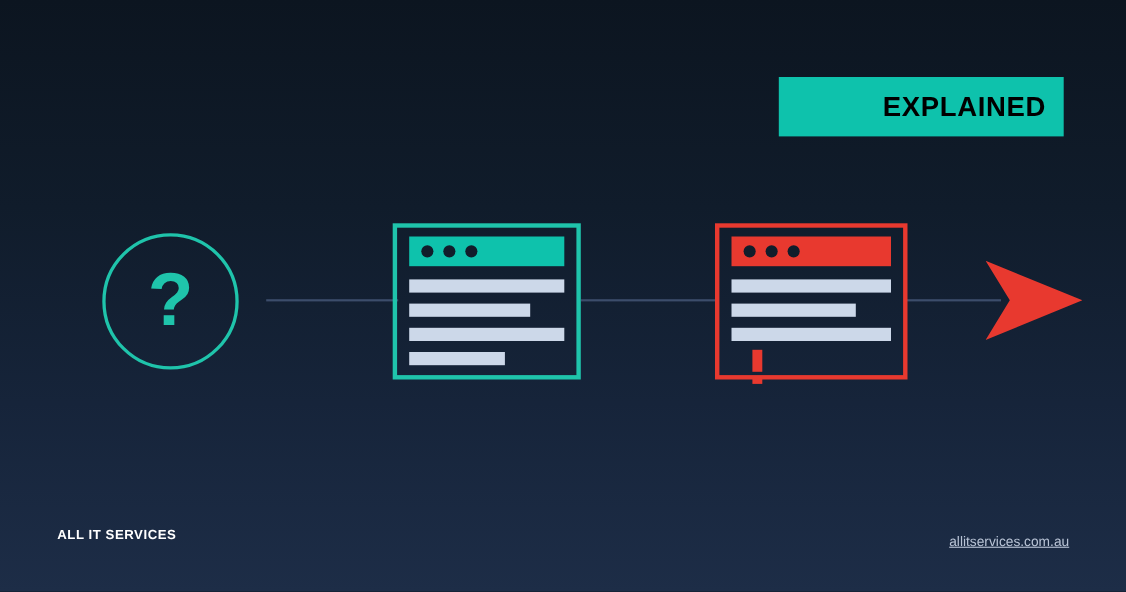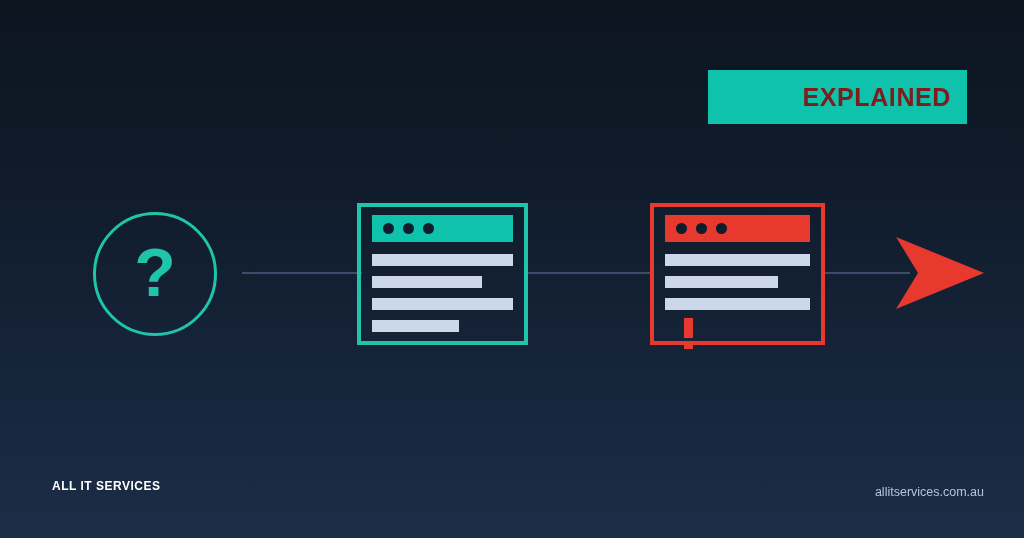--- a/index.html
+++ b/index.html
@@ -27,21 +27,21 @@
     display: flex;
     align-items: center;
     justify-content: flex-end;
     box-sizing: border-box;
     padding-right: 16px;
   }
   #explained-badge .badge-text {
     font-size: 25px;
     font-weight: bold;
     letter-spacing: 0.6px;
-    color: #7f1d1d;
+    color: #000000;
   }
 
   
   .connector {
     position: absolute;
     height: 2px;
     background: #3c4d6b;
     top: 272px;
   }
   #connector-a { left: 242px; width: 120px; }
@@ -163,24 +163,25 @@
     position: absolute;
     left: 52px;
     top: 479px;
     font-size: 12px;
     font-weight: bold;
     letter-spacing: 0.5px;
     color: #ffffff;
   }
   #site-url {
     position: absolute;
-    right: 40px;
+    right: 52px;
     top: 485px;
     font-size: 12.5px;
     color: #b9c4d6;
+    text-decoration: underline;
   }
 </style>
 </head>
 <body>
 
 <div id="canvas">
 
   <div id="explained-badge">
     <span class="badge-text">EXPLAINED</span>
   </div>

